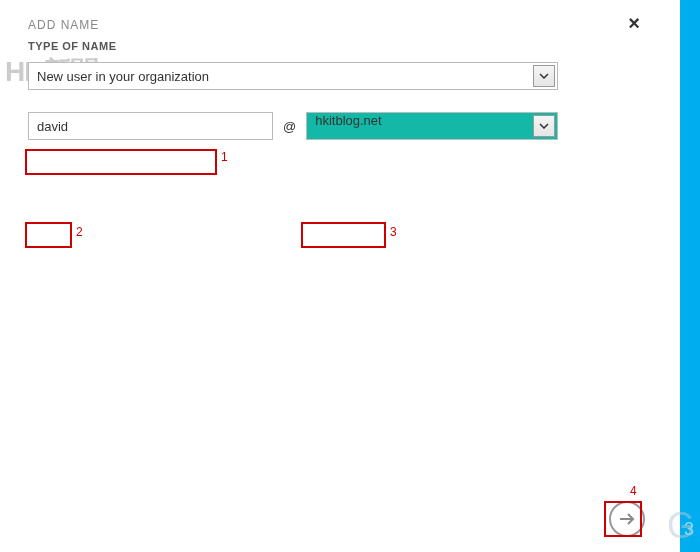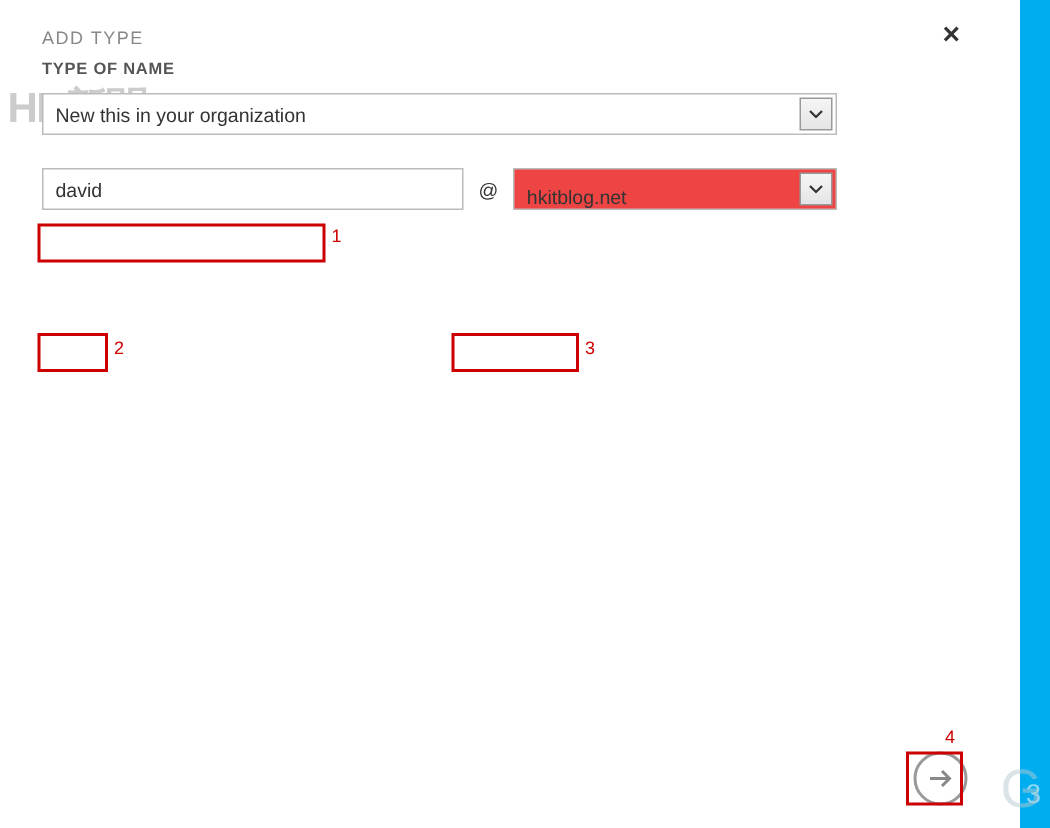--- a/index.html
+++ b/index.html
@@ -140,34 +140,34 @@
       gap: 10px;
       width: 530px;
     }
     .text-input {
       height: 28px;
       border: 1px solid #bbb;
       background: #fff;
       padding: 0 8px;
       font-size: 13px;
       color: #333;
-      width: 281px;
+      width: 245px;
     }
     .at-sign {
       font-size: 13px;
       color: #333;
     }
     .domain-select {
       position: relative;
       flex: 1;
       height: 28px;
       border: 1px solid #bbb;
-      background: #ef4444;
-      display: flex;
-      align-items: flex-end;
+      background: #14b8a6;
+      display: flex;
+      align-items: flex-start;
       padding: 0 8px;
     }
     .callout {
       position: absolute;
       border: 2px solid #c00;
       pointer-events: none;
     }
     .callout-label {
       position: absolute;
       font-size: 12px;
@@ -207,27 +207,27 @@
   <div class="step-numbers">
     <span class="step2">2</span><span class="step3">3</span>
   </div>
 </div>
 
 <div class="watermark-g">G</div>
 
 <div class="close-x">×</div>
 
 <div class="content">
-  <div class="breadcrumb">ADD TYPE</div>
+  <div class="breadcrumb">ADD NAME</div>
 
   <div class="field-label">
     <span>TYPE OF NAME</span>
   </div>
   <div class="select-wrapper">
-    <span class="select-text">New this in your organization</span>
+    <span class="select-text">New user in your organization</span>
     <div class="chevron-box">
       <svg width="10" height="6" viewBox="0 0 10 6">
           <path d="M1 1 L5 5 L9 1" fill="none" stroke="#333" stroke-width="1.5"></path>
         </svg>
     </div>
   </div>
 
   <div class="username-row">
     <input type="text" class="text-input" value="david" style="">
     <span class="at-sign">@</span>

